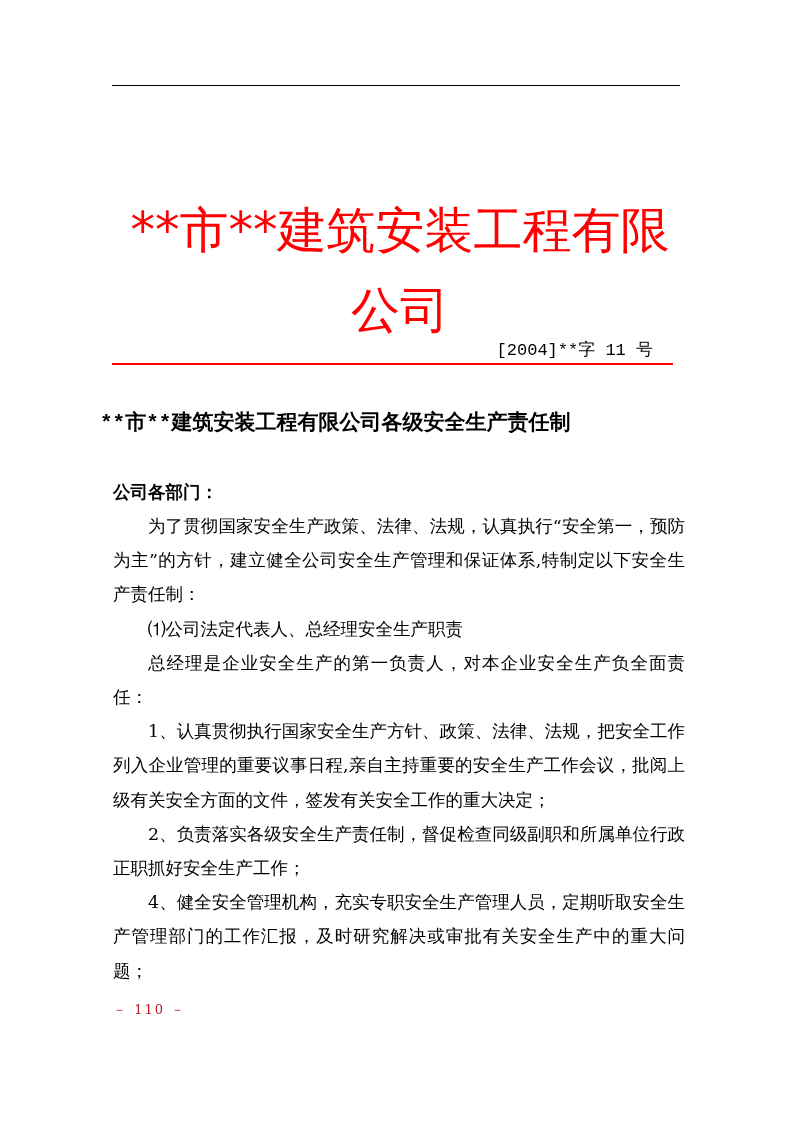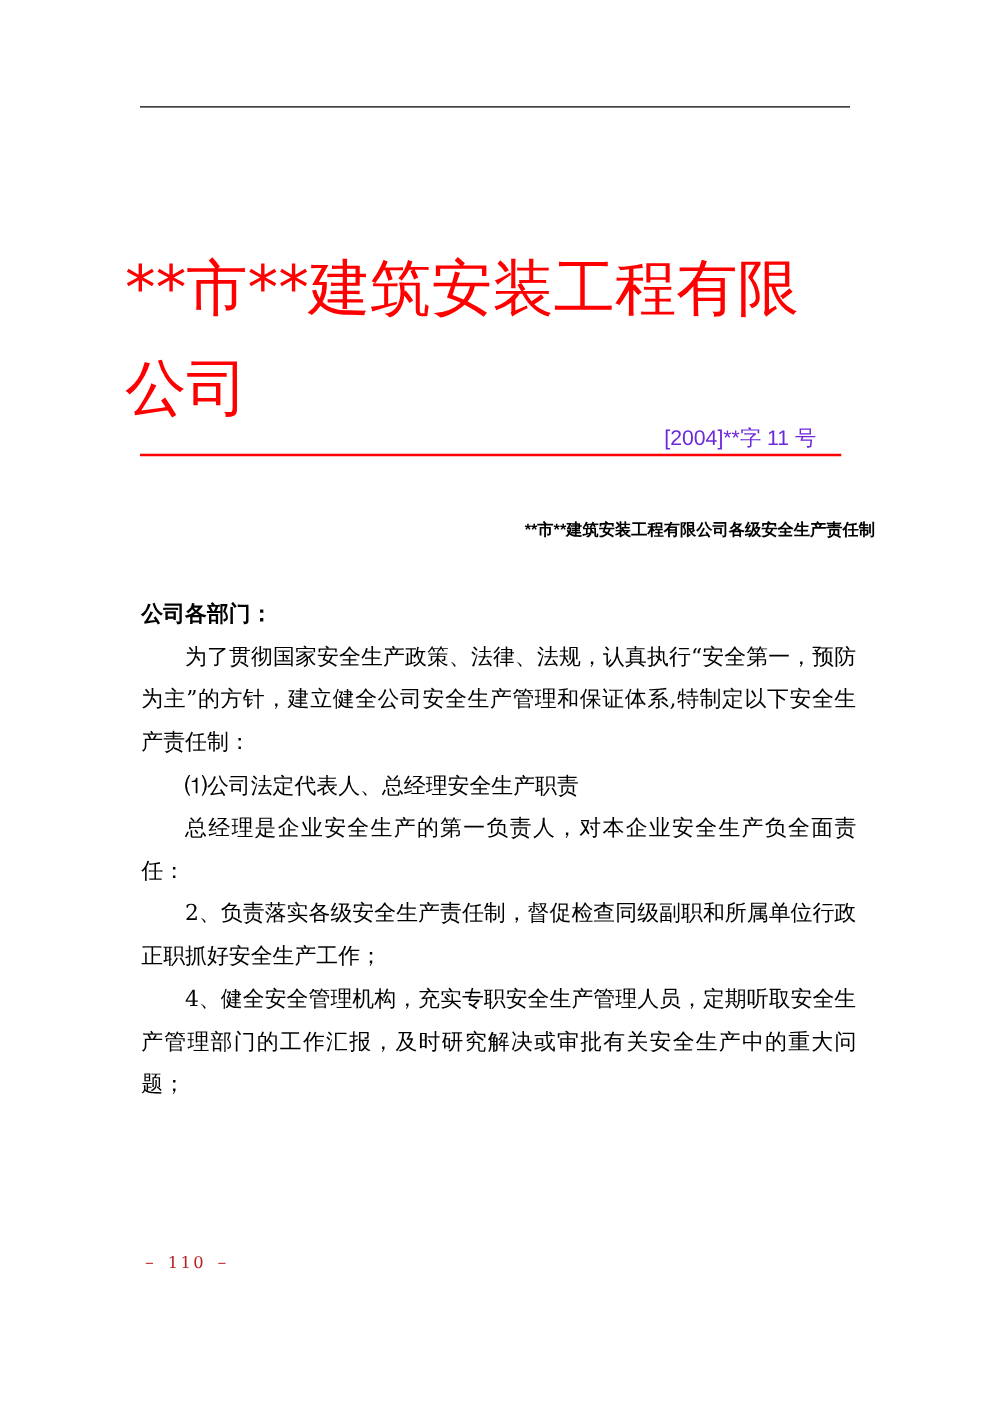--- a/index.html
+++ b/index.html
@@ -1,23 +1,23 @@
 <!DOCTYPE html>
 <html><head>
   <meta charset="utf-8">
   <style>
     html, body { margin: 0; padding: 0; background: #ffffff; }
     body { width: 793px; height: 1122px; position: relative; overflow: hidden; font-family: "DejaVu Serif", serif; color: #000; }
     .top-rule { position: absolute; left: 112px; top: 85px; width: 568px; height: 0; border-top: 1.5px solid #000; }
-    .org-title { position: absolute; left: 100px; width: 600px; color: #ff0000; font-family: "DejaVu Sans", sans-serif; font-size: 49px; line-height: 70px; letter-spacing: 0px; }
+    .org-title { position: absolute; left: 100px; width: 600px; text-align: center; color: #ff0000; font-family: "DejaVu Sans", sans-serif; font-size: 49px; line-height: 70px; letter-spacing: 0px; }
     .org-title.l1 { top: 196px; }
     .org-title.l2 { top: 276px; }
-    .doc-number { position: absolute; right: 140px; top: 339px; color: #6d28d9; font-family: Liberation Sans, sans-serif; font-size: 17px; line-height: 24px; }
+    .doc-number { position: absolute; right: 140px; top: 339px; color: #000000; font-family: Liberation Mono, monospace; font-size: 17px; line-height: 24px; }
     .red-rule { position: absolute; left: 112px; top: 363px; width: 561px; height: 0; border-top: 2px solid #ff0000; }
-    .doc-title { position: absolute; left: 100px; width: 600px; top: 410px; text-align: right; font-family: Liberation Sans, sans-serif; font-weight: bold; font-size: 13px; line-height: 28px; }
+    .doc-title { position: absolute; left: 100px; width: 600px; top: 410px; text-align: left; font-family: Liberation Mono, monospace; font-weight: bold; font-size: 21px; line-height: 28px; }
     .body-text { position: absolute; left: 113px; width: 572px; font-size: 17.5px; line-height: 34.2px; text-align: justify; }
     .salutation { top: 475px; font-family: "DejaVu Sans", sans-serif; font-weight: bold; }
     .para { top: 509px; }
     .para p, .section p { margin: 0; text-indent: 35px; }
     .section-heading { font-family: "DejaVu Sans", sans-serif; font-weight: normal; }
     .page-number { position: absolute; left: 113px; top: 1001px; font-size: 13px; color: #b91c1c; letter-spacing: 2px; }
   </style>
 </head>
 <body>
 
@@ -30,17 +30,18 @@
 <div class="red-rule"></div>
 
 <div class="doc-title">**市**建筑安装工程有限公司各级安全生产责任制</div>
 
 <div class="body-text salutation">公司各部门：</div>
 
 <div class="body-text para">
   <p>为了贯彻国家安全生产政策、法律、法规，认真执行“安全第一，预防为主”的方针，建立健全公司安全生产管理和保证体系,特制定以下安全生产责任制：</p>
   <p class="section-heading">⑴公司法定代表人、总经理安全生产职责</p>
   <p>总经理是企业安全生产的第一负责人，对本企业安全生产负全面责任：</p>
+  <p>1、认真贯彻执行国家安全生产方针、政策、法律、法规，把安全工作列入企业管理的重要议事日程,亲自主持重要的安全生产工作会议，批阅上级有关安全方面的文件，签发有关安全工作的重大决定；</p>
   <p>2、负责落实各级安全生产责任制，督促检查同级副职和所属单位行政正职抓好安全生产工作；</p>
   <p>4、健全安全管理机构，充实专职安全生产管理人员，定期听取安全生产管理部门的工作汇报，及时研究解决或审批有关安全生产中的重大问题；</p>
 </div>
 
 <div class="page-number">－ 110 －</div>
 
 </body></html>

